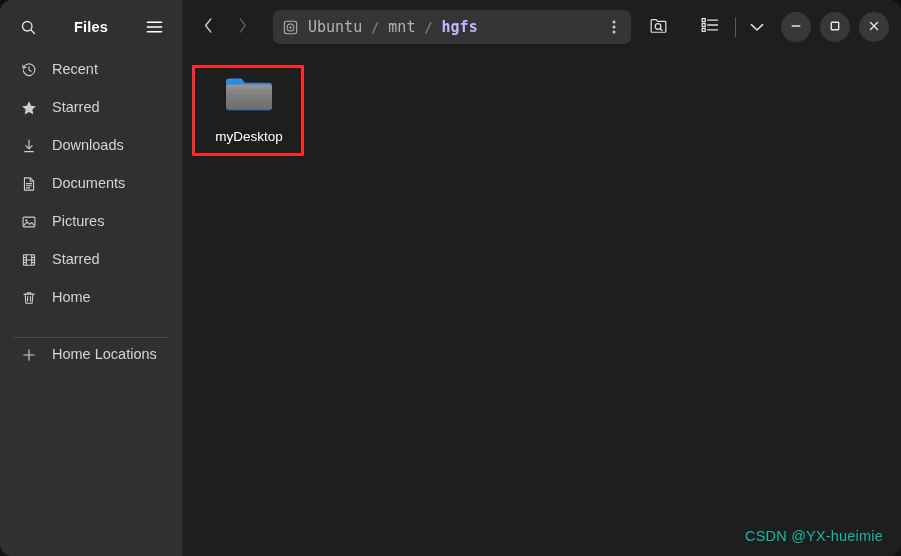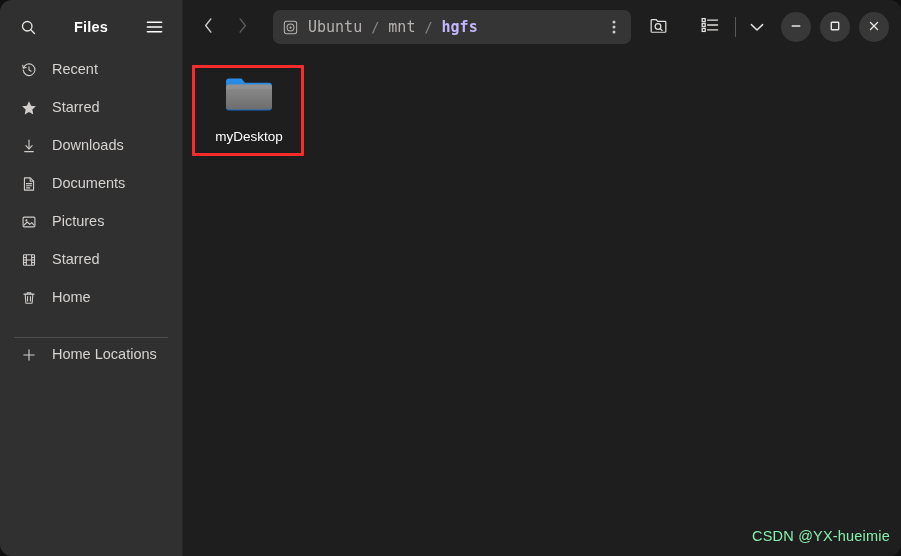--- a/index.html
+++ b/index.html
@@ -205,23 +205,23 @@
     left: 9px;
     top: 11px;
     width: 112px;
     height: 91px;
     border: 3px solid #fa2b2b;
     border-radius: 1px;
     pointer-events: none;
   }
   #watermark {
     position: absolute;
-    right: 11px;
+    right: 18px;
     bottom: 12px;
-    color: #86efac;
+    color: #14b8a6;
     font-size: 14.5px;
     letter-spacing: 0.2px;
     user-select: none;
   }
 </style>
 </head>
 <body>
 
 <div id="window">
 

